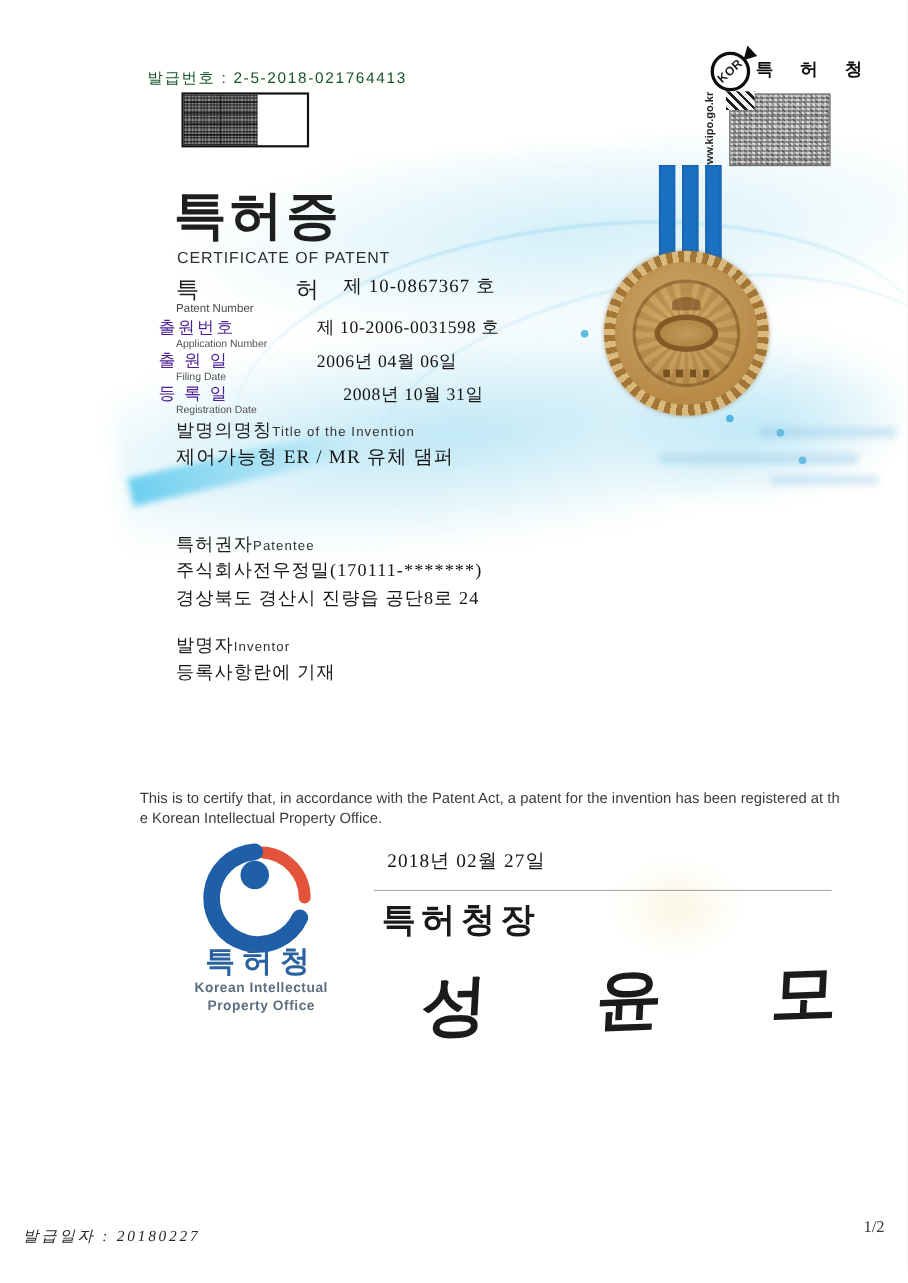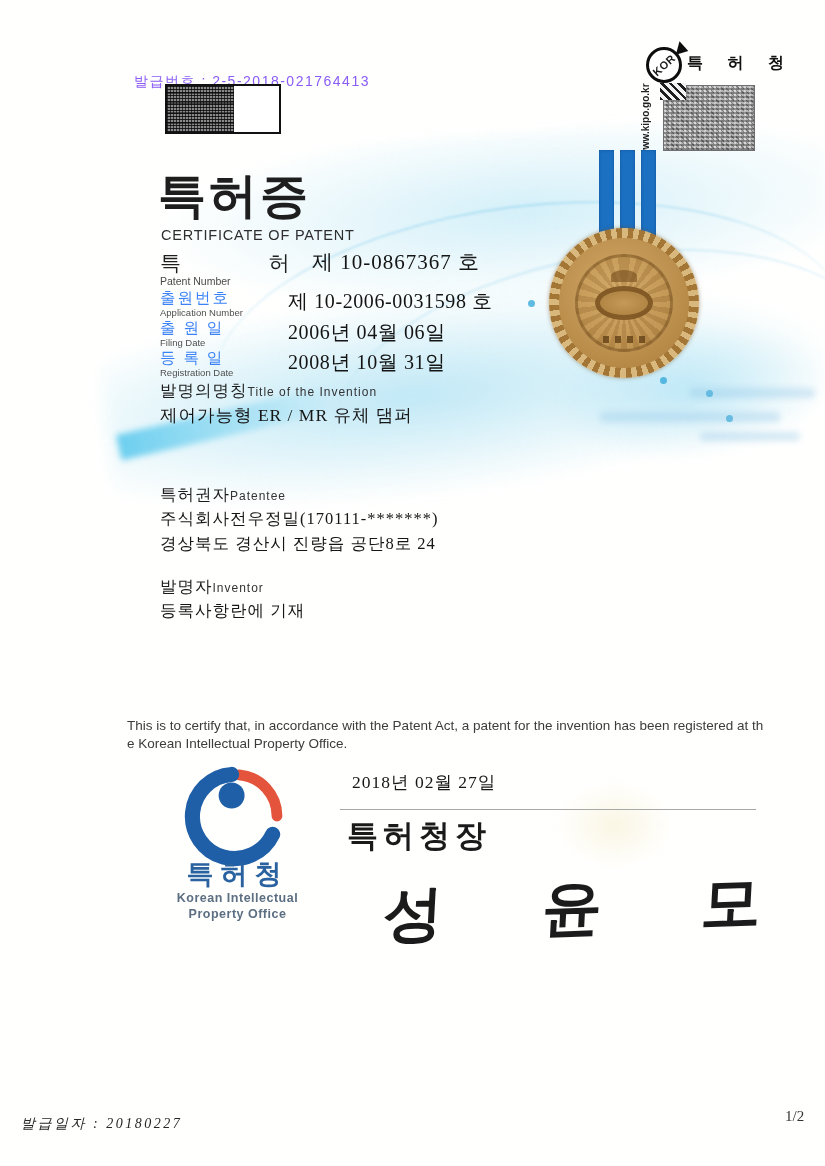--- a/index.html
+++ b/index.html
@@ -5,21 +5,21 @@
   * { margin:0; padding:0; box-sizing:border-box; }
   body { background:#e9e9e9; font-family:"Liberation Serif","DejaVu Serif",serif; }
   .page {
     position:relative; width:825px; height:1166px; margin:0 auto;
     background:#fffffe; overflow:hidden; color:#1c1c1c;
   }
   .abs { position:absolute; }
 
   
   .issue-number { left:134px; top:62px; font-family:"Liberation Sans","DejaVu Sans",sans-serif;
-    font-size:14px; letter-spacing:1.5px; color:#8b5cf6;margin-top:11px; }
+    font-size:14px; letter-spacing:1.5px; color:#14532d; }
   .halftone-box { left:165px; top:84px; width:116px; height:50px; border:2px solid #111; background:#fff; }
   .halftone-ink { position:absolute; left:0; top:0; width:60%; height:100%; background-color:#8a8a8a;
     background-image:
       repeating-linear-gradient(0deg, rgba(10,10,10,.85) 0 1px, transparent 1px 3px),
       repeating-linear-gradient(90deg, rgba(10,10,10,.7) 0 1px, transparent 1px 3px),
       repeating-linear-gradient(0deg, transparent 0 8px, rgba(0,0,0,.5) 8px 10px); }
 
   
   .kipo-title { left:687px; top:53px; font-family:"Liberation Sans","DejaVu Sans",sans-serif;
     font-weight:bold; font-size:16px; letter-spacing:10px; color:#111; white-space:nowrap; }
@@ -76,29 +76,29 @@
     background:repeating-linear-gradient(90deg, rgba(100,64,22,.8) 0 6px, transparent 6px 12px); }
 
   
   .doc-title { left:158px; top:164px; font-family:"Liberation Sans","DejaVu Sans",sans-serif;
     font-weight:900; font-size:48px; letter-spacing:3px; color:#1e1e1e; }
   .doc-subtitle { left:161px; top:227px; font-family:"Liberation Sans","DejaVu Sans",sans-serif;
     font-size:14.5px; letter-spacing:.8px; color:#2e2e2e; }
 
   
   .patent-kr { left:160px; top:249px; font-size:21px; color:#1d1d1d; white-space:pre; word-spacing:24px; }
-  .patent-value { left:312px; top:248px; font-size:21px; letter-spacing:1px; color:#151515; }
+  .patent-value { left:312px; top:248px; font-size:17px; letter-spacing:1px; color:#151515; }
   .patent-en { left:160px; top:275px; font-family:"Liberation Sans","DejaVu Sans",sans-serif;
     font-size:10.5px; color:#4a4a4a; }
 
   
-  .f-kr { position:absolute; left:160px; font-size:15.5px; letter-spacing:2px; color:#3b82f6; white-space:pre; }
+  .f-kr { position:absolute; left:144px; font-size:15.5px; letter-spacing:2px; color:#4c1d95; white-space:pre; }
   .f-en { position:absolute; left:160px; font-family:"Liberation Sans","DejaVu Sans",sans-serif;
     font-size:9.5px; color:#4f4f4f; }
-  .f-val { position:absolute; left:288px; font-size:20px; letter-spacing:.6px; color:#141414; }
+  .f-val { position:absolute; left:288px; font-size:16px; letter-spacing:.6px; color:#141414; }
 
   
   .blk-label-kr { font-size:16.5px; letter-spacing:1px; color:#1b1b1b; }
   .blk-label-en { font-family:"Liberation Sans","DejaVu Sans",sans-serif; font-size:12px; color:#333; }
   .blk-line { position:absolute; left:160px; font-size:16.5px; letter-spacing:1px; color:#161616; white-space:nowrap; }
 
   
   .stmt-kr { left:157px; top:688px; font-size:19.5px; font-weight:600; letter-spacing:.5px; color:#131313; white-space:nowrap; }
   .stmt-en { left:127px; top:717px; font-family:"Liberation Sans","DejaVu Sans",sans-serif;
     font-size:13.5px; line-height:17.5px; color:#3c3c3c; }
@@ -185,21 +185,21 @@
   <div class="f-kr" style="top:288px;">출원번호</div>
   <div class="f-en" style="top:307px;">Application Number</div>
   <div class="f-val" style="top:288px;">제 10-2006-0031598 호</div>
 
   <div class="f-kr" style="top:318px;">출 원 일</div>
   <div class="f-en" style="top:337px;">Filing Date</div>
   <div class="f-val" style="top:319px;">2006년 04월 06일</div>
 
   <div class="f-kr" style="top:348px;">등 록 일</div>
   <div class="f-en" style="top:367px;">Registration Date</div>
-  <div class="f-val" style="top:349px;">2008년 10월 31일</div>
+  <div class="f-val" style="top:349px;margin-left:24px;">2008년 10월 31일</div>
 
   <div class="blk-line" style="top:380px;">
     <span class="blk-label-kr">발명의명칭</span><span class="blk-label-en">Title of the Invention</span>
   </div>
   <div class="blk-line" style="top:403px; font-size:17.5px;">제어가능형 ER / MR 유체 댐퍼</div>
 
   <div class="blk-line" style="top:484px;">
     <span class="blk-label-kr">특허권자</span><span class="blk-label-en">Patentee</span>
   </div>
   <div class="blk-line" style="top:508px;">주식회사전우정밀(170111-*******)</div>

